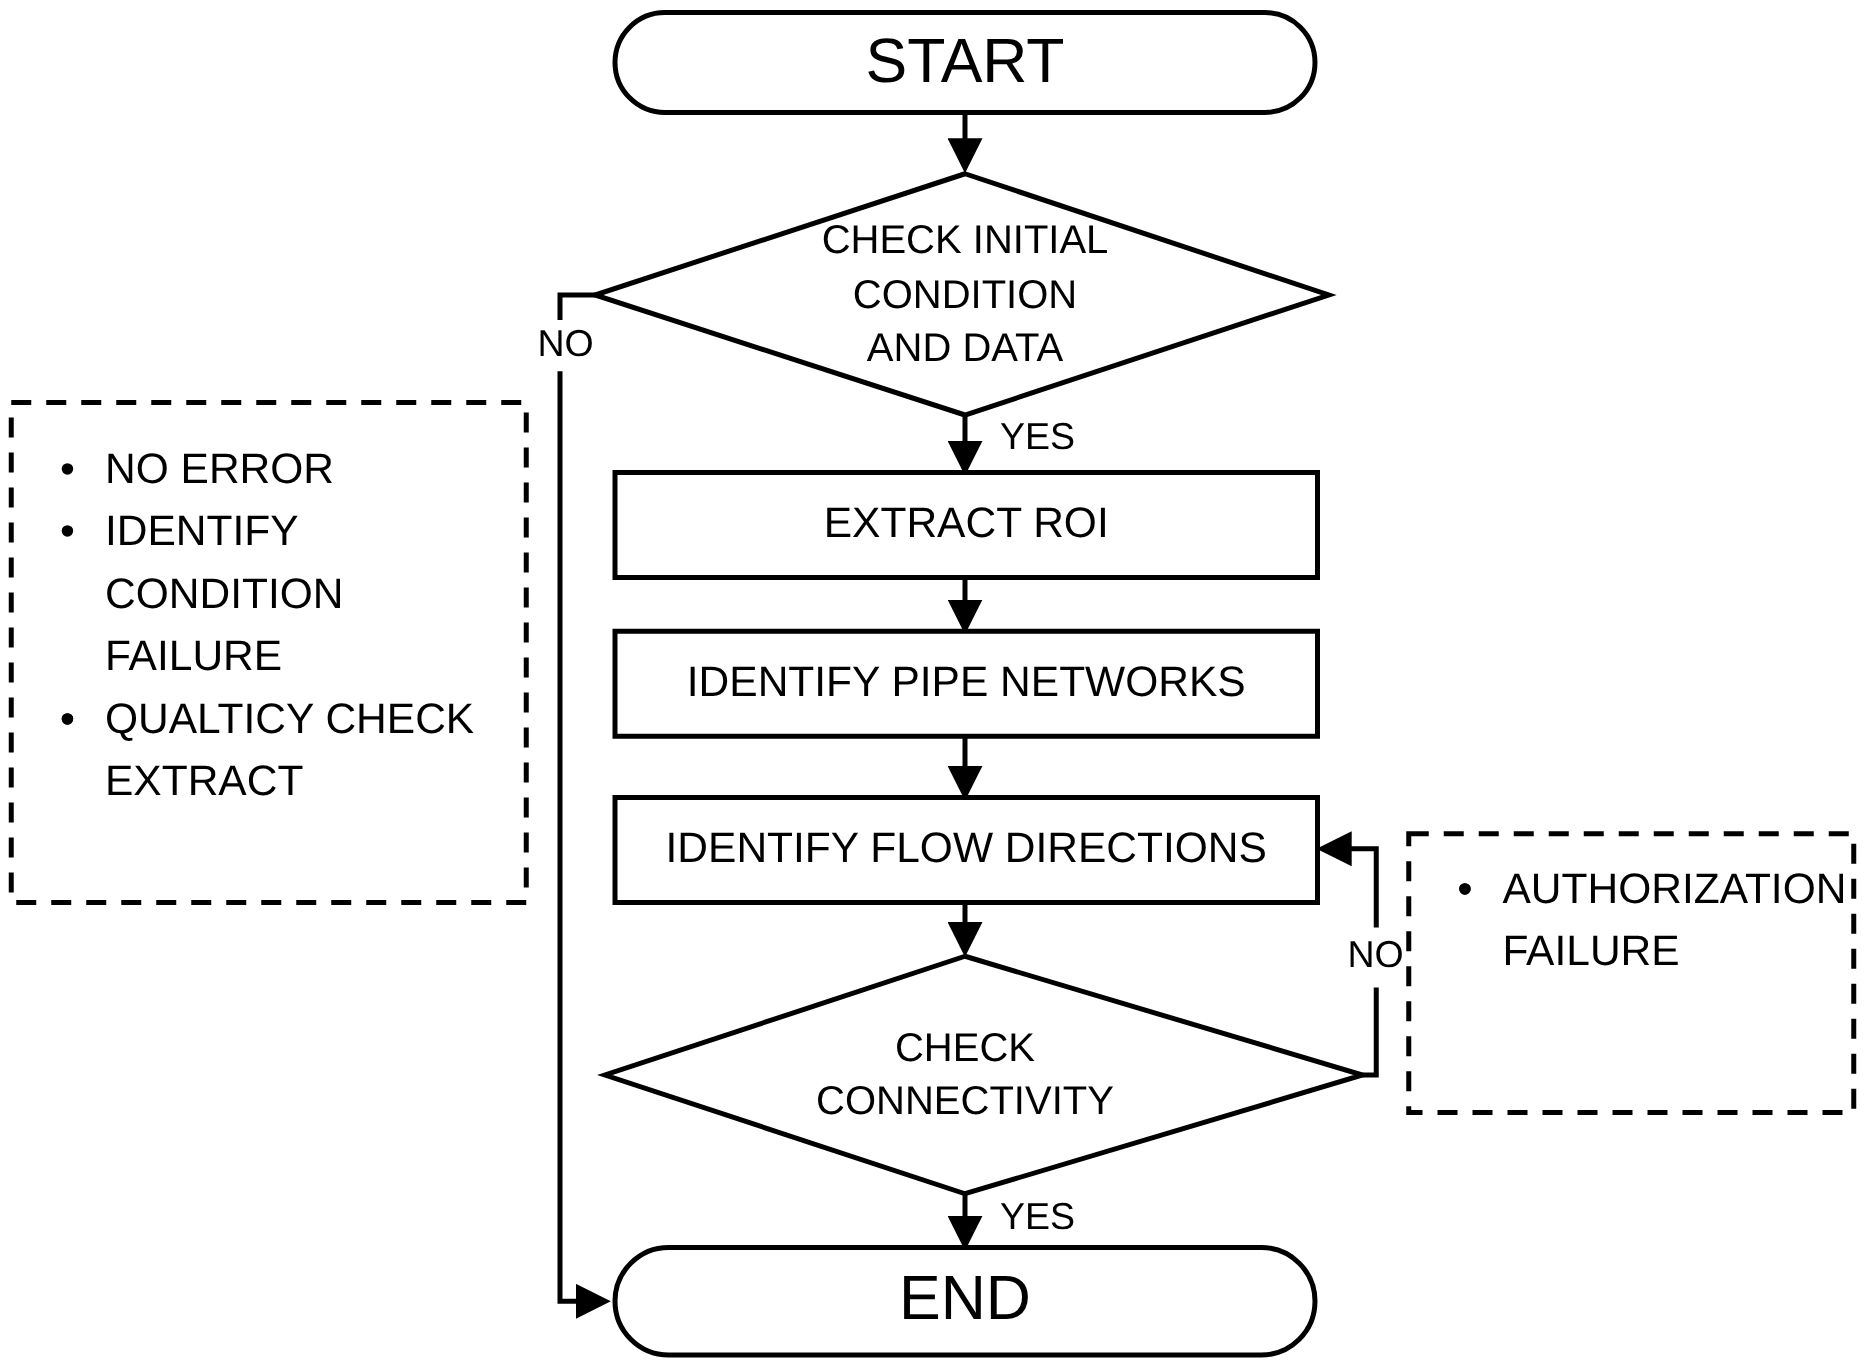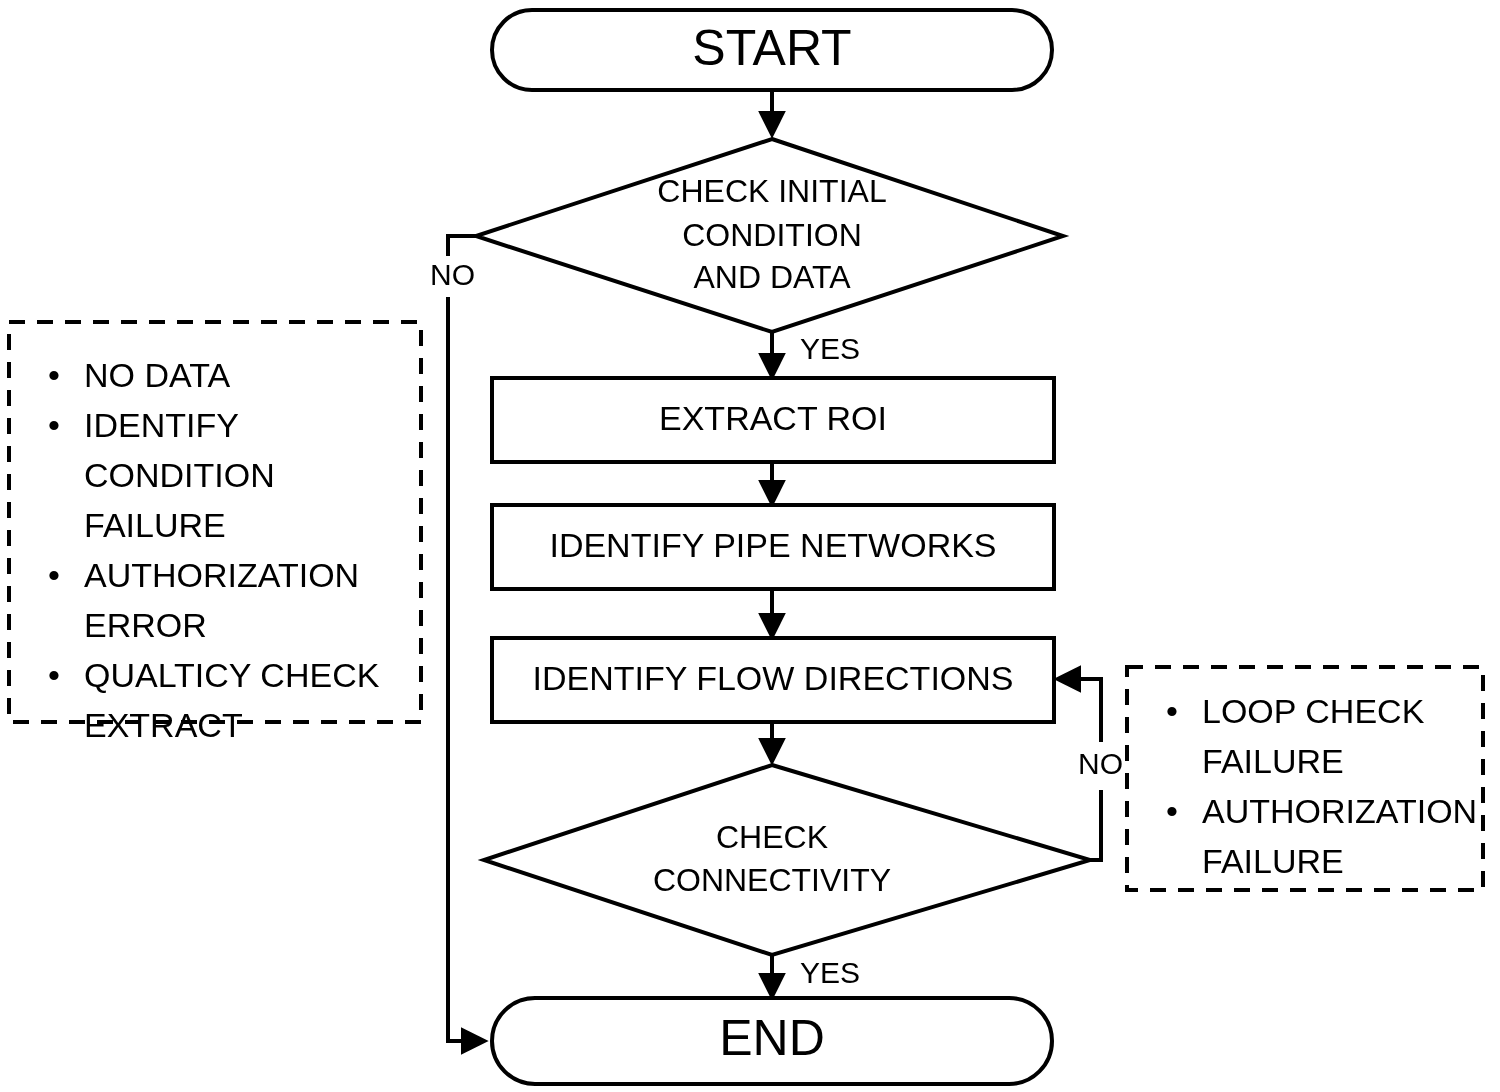--- a/index.html
+++ b/index.html
@@ -149,40 +149,38 @@
     <rect class="shape-stroke" x="492" y="998" width="560" height="86" rx="43" ry="43"></rect>
     <text class="node-text terminal-text" x="772" y="1042">END</text>
 
     <rect class="dashed-box" x="9" y="322" width="412" height="400"></rect>
     <rect class="dashed-box" x="1127" y="667" width="356" height="223"></rect>
   </svg>
 
   <ul class="note-list" id="note-left">
     <li class="note-item">
       <span class="bullet">•</span>
-      <span>NO DATA</span>
+      <span>NO ERROR</span>
     </li>
     <li class="note-item">
       <span class="bullet">•</span>
       <span>IDENTIFY CONDITION FAILURE</span>
     </li>
     <li class="note-item">
       <span class="bullet">•</span>
-      <span>AUTHORIZATION ERROR</span>
     </li>
     <li class="note-item">
       <span class="bullet">•</span>
       <span>QUALTICY CHECK EXTRACT</span>
     </li>
   </ul>
 
   <ul class="note-list" id="note-right">
     <li class="note-item">
       <span class="bullet">•</span>
-      <span>LOOP CHECK FAILURE</span>
     </li>
     <li class="note-item">
       <span class="bullet">•</span>
       <span>AUTHORIZATION FAILURE</span>
     </li>
   </ul>
 
 </div>
 
 </body></html>

